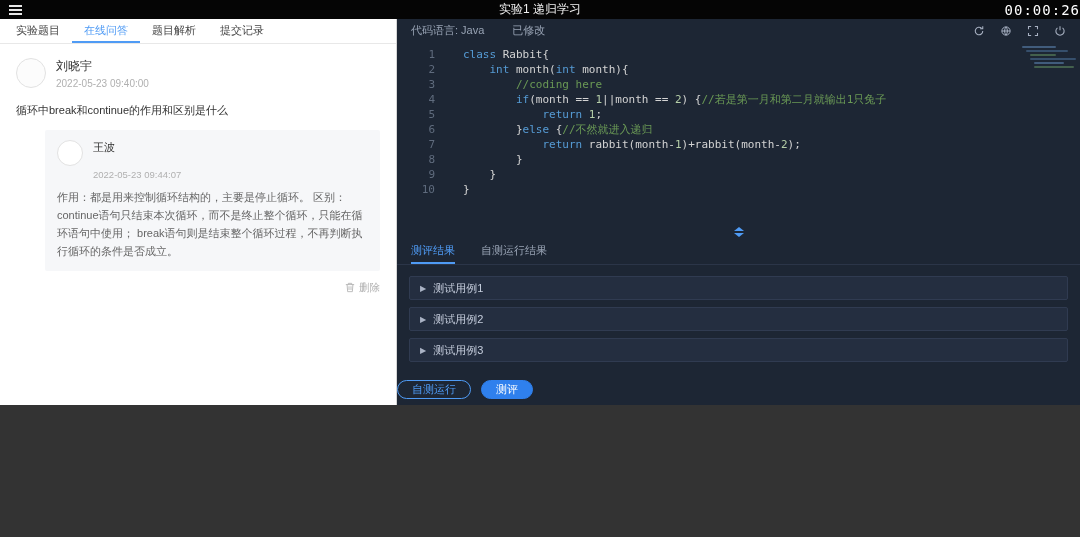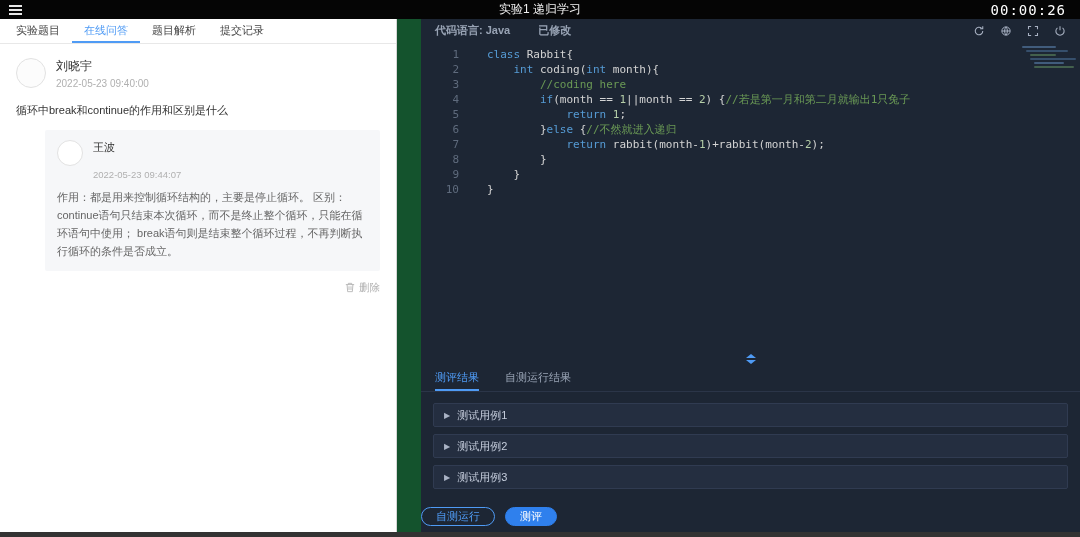--- a/index.html
+++ b/index.html
@@ -1,29 +1,29 @@
 <!DOCTYPE html>
 <html style="--accent: #4f9bf5; --keyword: #569cd6; --plain: #d4d4d4; --comment: #6a9955; --number: #b5cea8;"><head>
 <meta charset="utf-8">
 <style>
   * { margin:0; padding:0; box-sizing:border-box; }
   html,body { background:#333; }
   body { font-family:"Liberation Sans","DejaVu Sans",sans-serif; }
-  .app { position:relative; width:1080px; height:532px; background:#14532d; overflow:hidden; display:flex; flex-direction:column; }
+  .app { position:relative; width:1080px; height:405px; background:#f0abfc; overflow:hidden; display:flex; flex-direction:column; }
 
   
   .topbar { height:19px; background:#050505; display:flex; align-items:center; flex:none; position:relative; color:#eee; }
   .hamburger { width:30px; height:100%; display:flex; align-items:center; justify-content:center; cursor:pointer; }
   .hamburger .bars { display:flex; flex-direction:column; gap:2px; }
   .hamburger .bars i { display:block; width:13px; height:2px; background:#e8e8e8; }
   .topbar-title { position:absolute; left:0; right:0; text-align:center; font-size:12px; color:#f0f0f0; pointer-events:none; }
-  .topbar-timer { margin-left:auto; padding-right:14px; font-size:14px; color:#fff; letter-spacing:1px; font-family:"DejaVu Sans Mono",monospace; }
-
-  
-  .main { flex:1; display:flex; min-height:0;gap:24px; }
+  .topbar-timer { margin-left:auto; font-size:14px; color:#fff; letter-spacing:1px; font-family:"DejaVu Sans Mono",monospace; }
+
+  
+  .main { flex:1; display:flex; min-height:0; }
 
   
   .left { width:397px; flex:none; background:#fff; border-right:1px solid #d6d6d6; display:flex; flex-direction:column; }
   .left-tabs { height:25px; flex:none; display:flex; align-items:stretch; border-bottom:1px solid #e8e8e8; padding-left:4px; }
   .left-tab { font-size:11px; color:#444; padding:0 12px; display:flex; align-items:center; cursor:pointer; border-bottom:2px solid transparent; }
   .left-tab.active { color:var(--accent,#4f9bf5); border-bottom-color:var(--accent,#4f9bf5); }
   .qa { flex:1; overflow:hidden; padding:14px 16px; }
   .q-head { display:flex; align-items:flex-start; gap:10px; }
   .avatar { width:30px; height:30px; border-radius:50%; background:#fcfcfc; border:1px solid #e2e2e2; flex:none; }
   .avatar.small { width:26px; height:26px; background:#fff; }
@@ -32,21 +32,21 @@
   .q-text { font-size:11px; color:#333; margin-top:14px; }
   .reply-card { margin-left:29px; margin-top:12px; background:#f6f7f9; border-radius:2px; padding:10px 12px; }
   .r-meta .name { font-size:11px; color:#333; }
   .r-meta .date { font-size:9.5px; color:#b0b0b0; margin-top:14px; }
   .r-text { font-size:11px; color:#666; line-height:1.65; margin-top:8px; }
   .delete-row { display:flex; justify-content:flex-end; align-items:center; gap:4px; margin-top:10px; color:#b0b0b0; font-size:10.5px; cursor:pointer; }
   .delete-row svg { display:block; }
 
   
   .right { flex:1; min-width:0; background:#1d2634; display:flex; flex-direction:column; color:#c7cfdd; }
-  .editor-header { height:23px; flex:none; display:flex; align-items:center; padding:0 14px; gap:28px; font-size:11px; color:#98a3b4;font-weight:bold; }
+  .editor-header { height:23px; flex:none; display:flex; align-items:center; padding:0 14px; gap:28px; font-size:11px; color:#98a3b4; }
   .editor-header .hdr-icons { margin-left:auto; display:flex; align-items:center; gap:14px; }
   .hdr-icon { width:13px; height:13px; display:flex; align-items:center; justify-content:center; cursor:pointer; }
   .hdr-icon svg { display:block; }
 
   .editor { flex:1; min-height:0; position:relative; padding-top:5px; font-family:"DejaVu Sans Mono","Liberation Mono",monospace; font-size:11px; overflow:hidden; }
   .code-line { display:flex; line-height:15px; padding-left:20px; white-space:pre; }
   .ln { width:18px; text-align:right; margin-right:28px; color:#5f6b7d; flex:none; }
   .tok-k { color:var(--keyword,#569cd6); }
   .tok-p { color:var(--plain,#d4d4d4); }
   .tok-c { color:var(--comment,#6a9955); }
@@ -163,21 +163,21 @@
               <path d="M8 1.5V7"></path>
                 <path d="M4.6 3.8a5.5 5.5 0 1 0 6.8 0"></path>
             </svg>
           </span>
         </span>
       </div>
 
       <div class="editor">
         <div>
             <div class="code-line"><span class="ln">1</span><span class="tok-k">class</span><span class="tok-p"> Rabbit{</span></div>
-            <div class="code-line"><span class="ln">2</span><span class="tok-p">    </span><span class="tok-k">int</span><span class="tok-p"> coding(</span><span class="tok-k">int</span><span class="tok-p"> month){</span></div>
+            <div class="code-line"><span class="ln">2</span><span class="tok-p">    </span><span class="tok-k">int</span><span class="tok-p"> month(</span><span class="tok-k">int</span><span class="tok-p"> month){</span></div>
             <div class="code-line"><span class="ln">3</span><span class="tok-p">        </span><span class="tok-c">//coding here</span></div>
             <div class="code-line"><span class="ln">4</span><span class="tok-p">        </span><span class="tok-k">if</span><span class="tok-p">(month == </span><span class="tok-n">1</span><span class="tok-p">||month == </span><span class="tok-n">2</span><span class="tok-p">) {</span><span class="tok-c">//若是第一月和第二月就输出1只兔子</span></div>
             <div class="code-line"><span class="ln">5</span><span class="tok-p">            </span><span class="tok-k">return</span><span class="tok-p"> </span><span class="tok-n">1</span><span class="tok-p">;</span></div>
             <div class="code-line"><span class="ln">6</span><span class="tok-p">        }</span><span class="tok-k">else</span><span class="tok-p"> {</span><span class="tok-c">//不然就进入递归</span></div>
             <div class="code-line"><span class="ln">7</span><span class="tok-p">            </span><span class="tok-k">return</span><span class="tok-p"> rabbit(month-</span><span class="tok-n">1</span><span class="tok-p">)+rabbit(month-</span><span class="tok-n">2</span><span class="tok-p">);</span></div>
             <div class="code-line"><span class="ln">8</span><span class="tok-p">        }</span></div>
             <div class="code-line"><span class="ln">9</span><span class="tok-p">    }</span></div>
             <div class="code-line"><span class="ln">10</span><span class="tok-p">}</span></div>
           </div>
         <div class="minimap">

